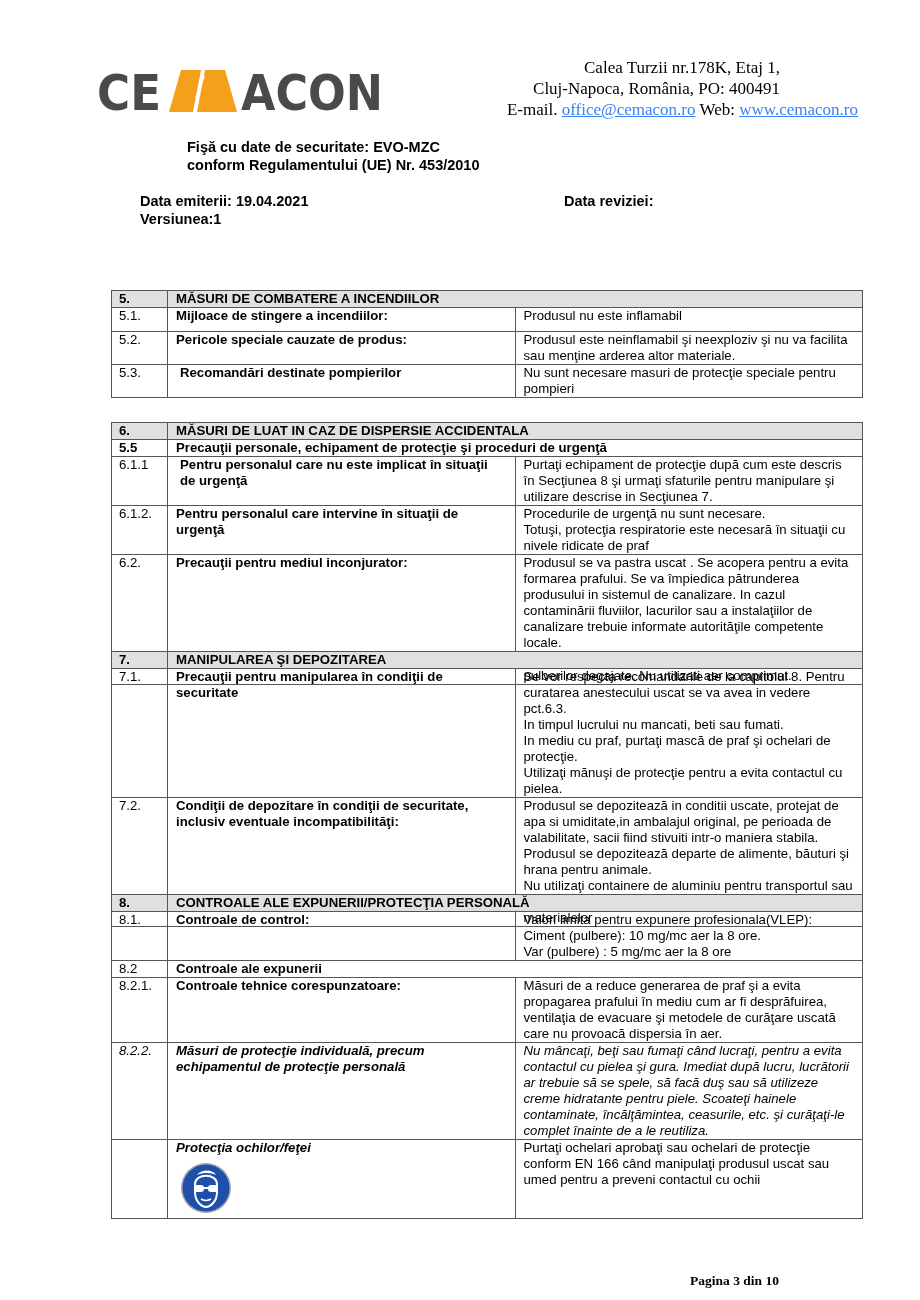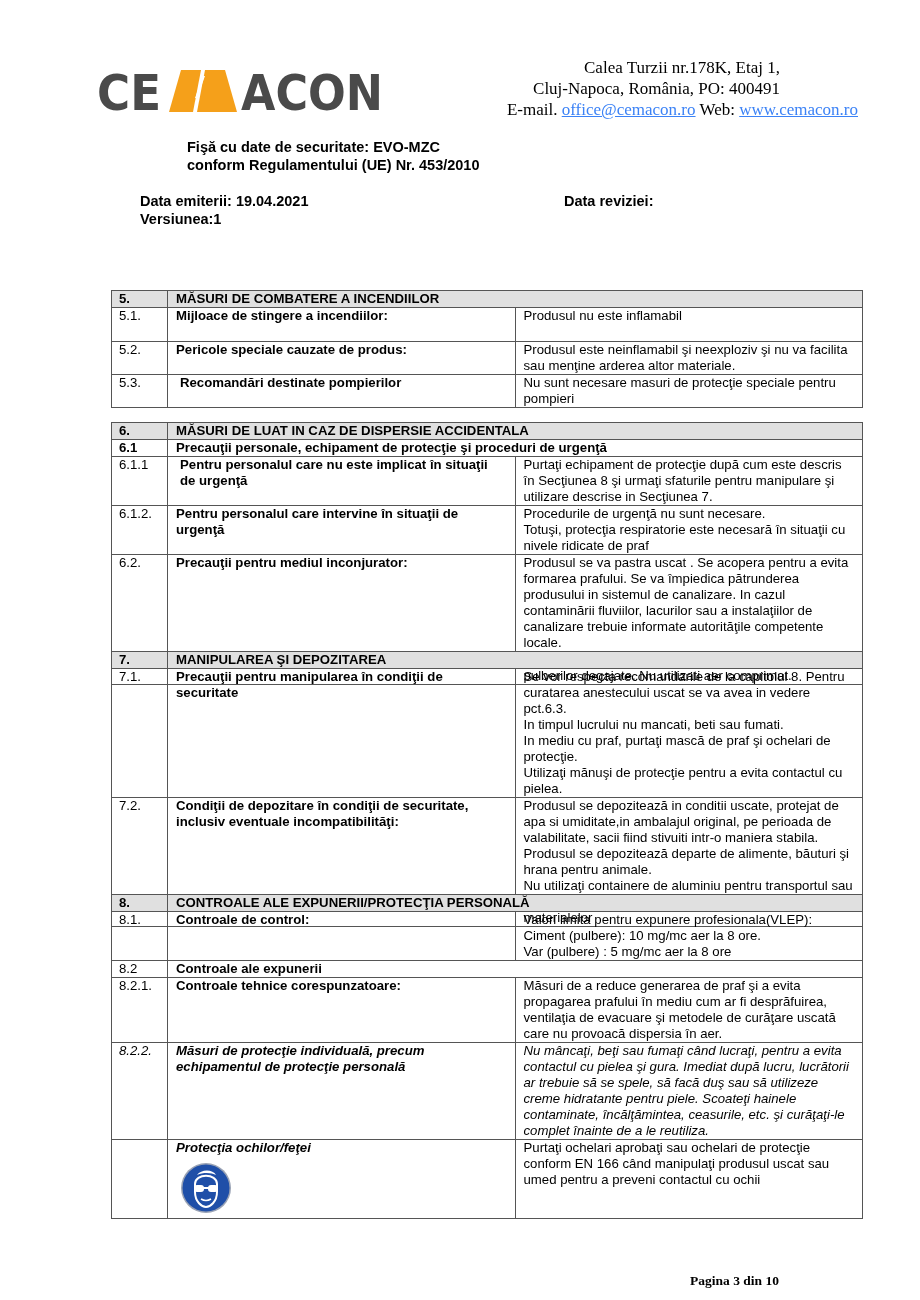--- a/index.html
+++ b/index.html
@@ -55,21 +55,21 @@
   <div>Versiunea:1</div>
 </div>
 <div class="meta-right">Data reviziei:</div>
 
 <table class="sec" style="top:290px;">
   <tbody>
       <tr class="head">
     <td class="num">5.</td>
     <td colspan="2">MĂSURI DE COMBATERE A INCENDIILOR</td>
   </tr>
-  <tr style="height:34px;">
+  <tr style="height:24px;">
     <td class="num">5.1.</td>
     <td class="lbl">Mijloace de stingere a incendiilor:</td>
     <td>Produsul nu este inflamabil</td>
   </tr>
   <tr style="height:32px;">
     <td class="num">5.2.</td>
     <td class="lbl">Pericole speciale cauzate de produs:</td>
     <td>Produsul este neinflamabil şi neexploziv şi nu va facilita sau menţine arderea altor materiale.</td>
   </tr>
   <tr style="height:32px;">
@@ -80,21 +80,21 @@
 </tbody>
   </table>
 
 <table class="sec" style="top:422px;">
   <tbody>
       <tr class="head">
     <td class="num">6.</td>
     <td colspan="2">MĂSURI DE LUAT IN CAZ DE DISPERSIE ACCIDENTALA</td>
   </tr>
   <tr class="sub">
-    <td class="num">6.1</td>
+    <td class="num">5.5</td>
     <td colspan="2">Precauţii personale, echipament de protecţie şi proceduri de urgenţă</td>
   </tr>
   <tr style="height:32px;">
     <td class="num">6.1.1</td>
     <td class="lbl"><span class="pad1">Pentru personalul care nu este implicat în situaţii de urgenţă</span></td>
     <td>Purtaţi echipament de protecţie după cum este descris în Secţiunea 8 şi urmaţi sfaturile pentru manipulare şi utilizare descrise in Secţiunea 7.</td>
   </tr>
   <tr style="height:48px;">
     <td class="num">6.1.2.</td>
     <td class="lbl">Pentru personalul care intervine în situaţii de urgenţă</td>

